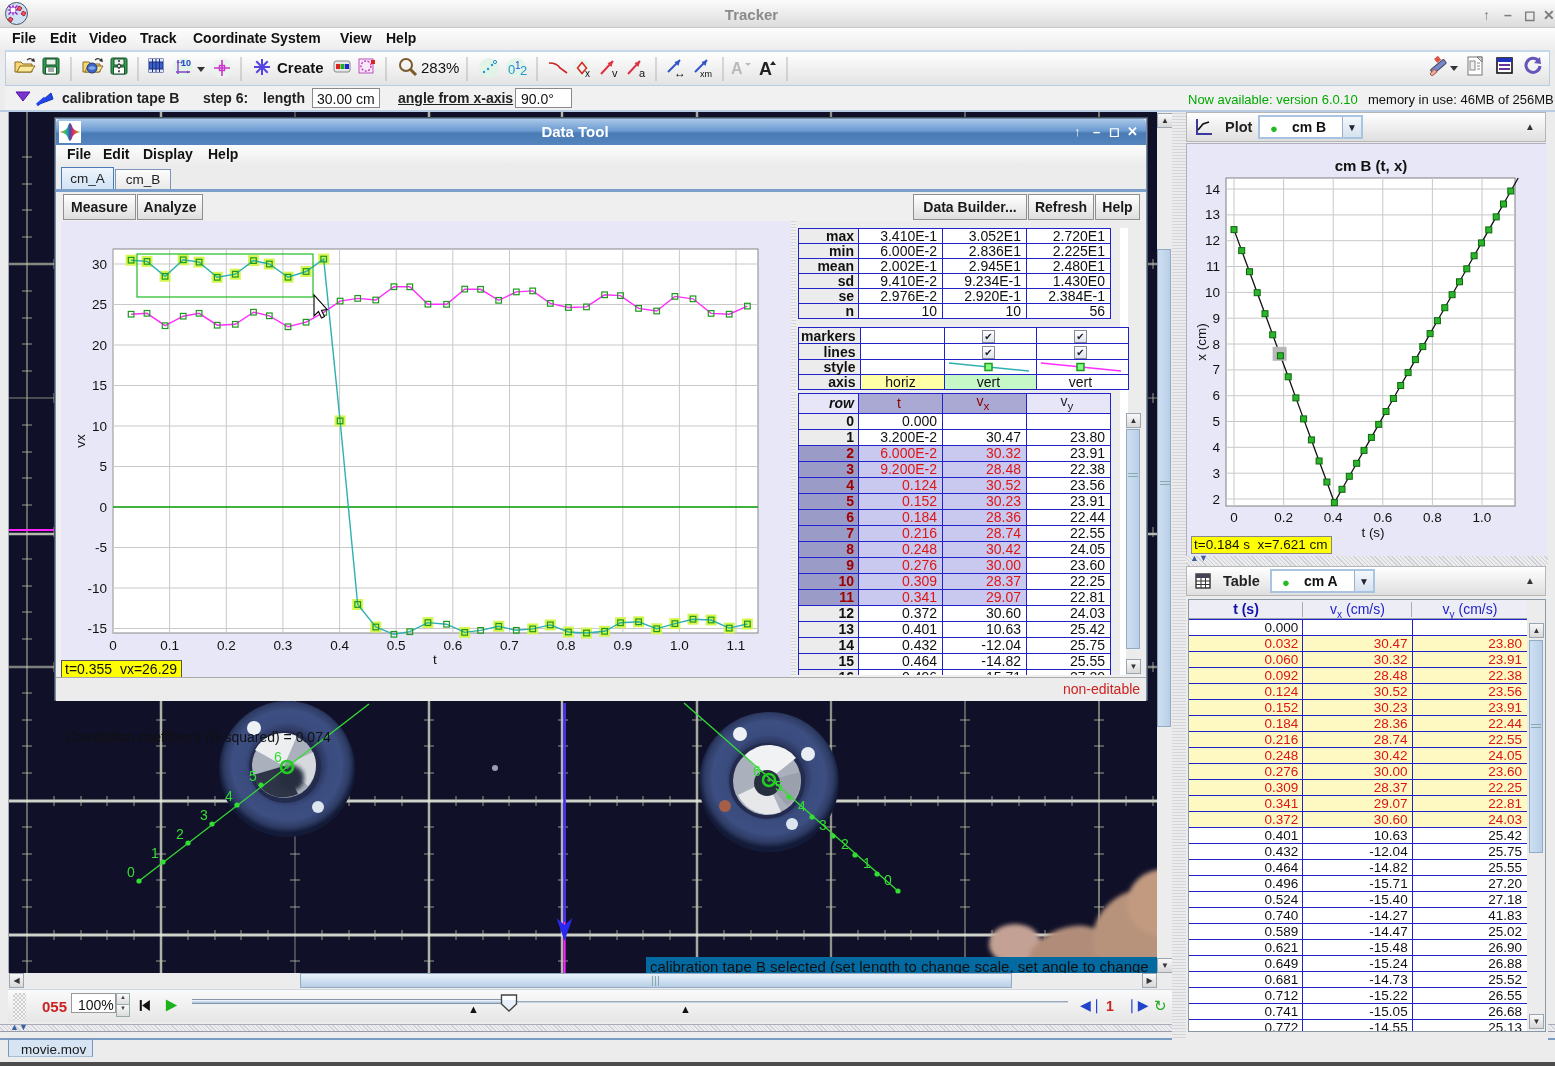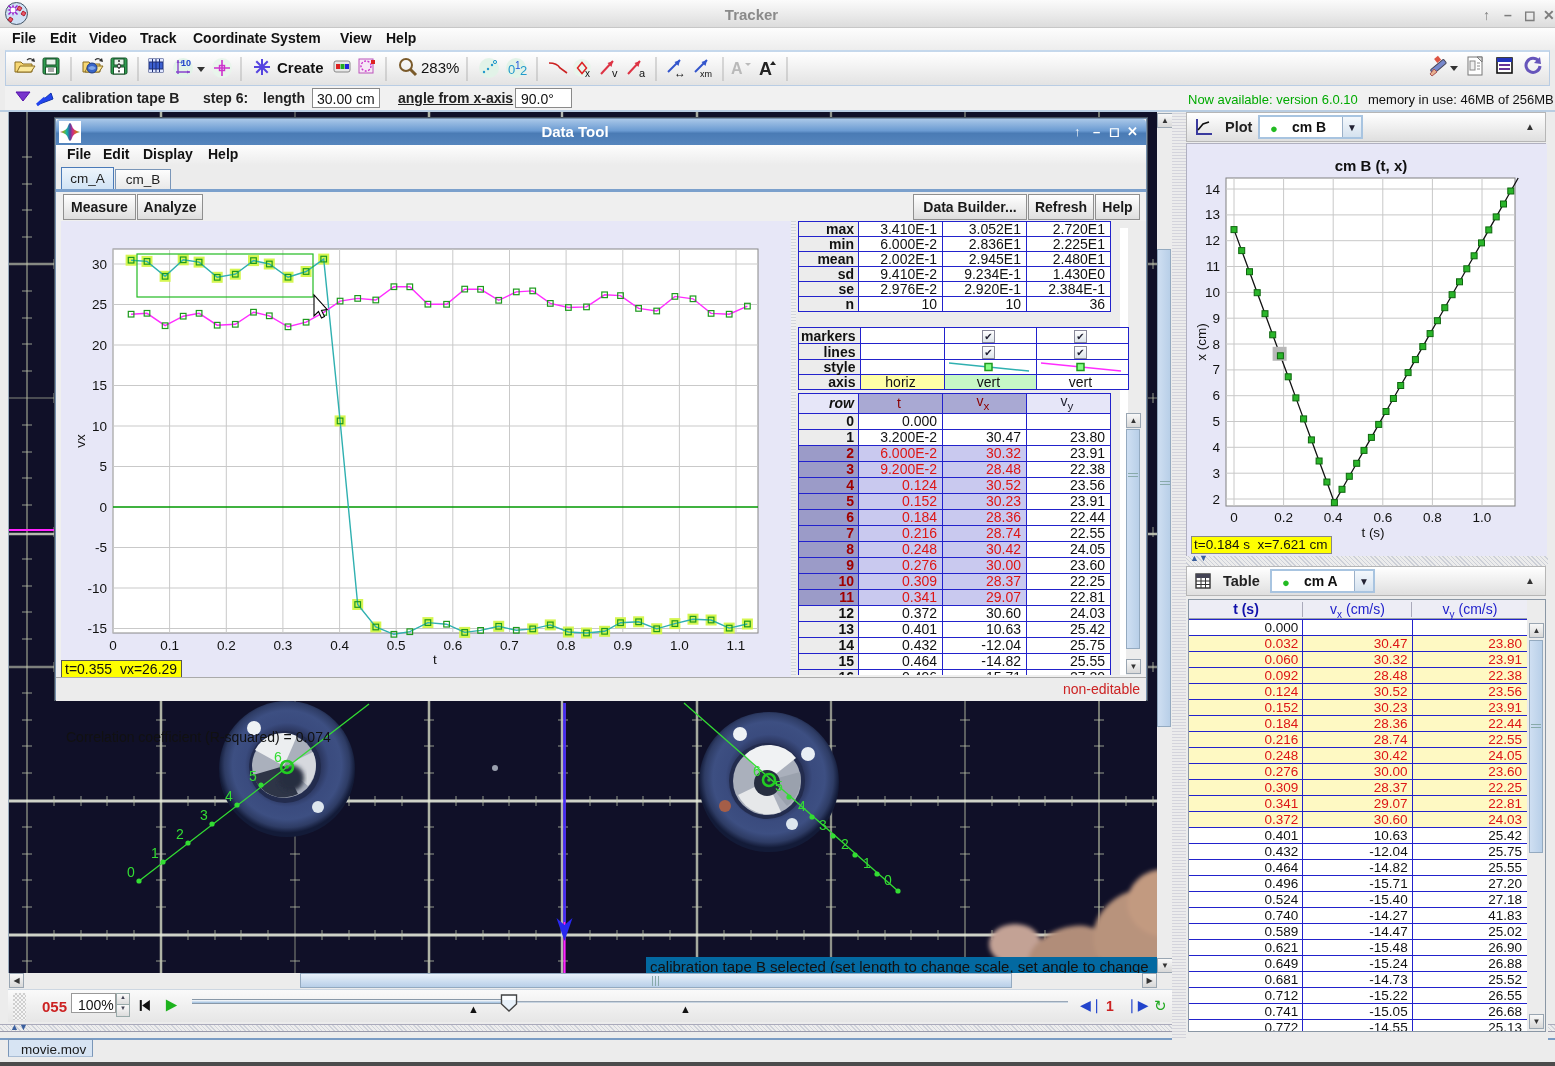--- a/index.html
+++ b/index.html
@@ -1372,21 +1372,21 @@
 <rect x="136" y="253" width="176" height="43" fill="none" stroke="#22bb22" stroke-width="1.2"></rect>
 <path d="M 313 294 L 313 315 L 317.5 310.5 L 320.5 317 L 323.5 315.5 L 320.5 309.5 L 326 308.5 Z" fill="#fff" stroke="#000" stroke-width="1.1"></path>
 </svg>
   <div style="position:absolute; left:5px; top:541px; background:#ffff00; border:1px solid #555; color:#111; font-size:14px; padding:0 4px 1px 3px;">t=0.355&nbsp; vx=26.29</div>
 
   <div style="position:absolute; left:735px; top:102px; width:7px; height:456px; background:repeating-linear-gradient(0deg,#f0f0f0 0 2px,#d2d5dc 2px 3px);"></div>
 
   <div style="position:absolute; left:740px; top:102px; width:350px; height:454px; background:#ececec; overflow:hidden;">
     <div style="position:absolute; left:324px; top:7px; width:8px; height:383px; background:#fff;"></div>
     <div style="position:absolute; left:324px; top:191px; width:8px; height:263px; background:#fff;"></div>
-    <table class="stats" style="position:absolute; left:2px; top:0;">
+    <table class="stats" style="position:absolute; left:2px; top:7px;">
       <tbody>
           <tr>
             <th>max</th>
             <td>3.410E-1</td>
             <td>3.052E1</td>
             <td>2.720E1</td>
           </tr>
 <tr>
             <th>min</th>
             <td>6.000E-2</td>
@@ -1408,21 +1408,21 @@
 <tr>
             <th>se</th>
             <td>2.976E-2</td>
             <td>2.920E-1</td>
             <td>2.384E-1</td>
           </tr>
 <tr>
             <th>n</th>
             <td>10</td>
             <td>10</td>
-            <td>36</td>
+            <td>56</td>
           </tr>
     </tbody>
       </table>
     <table class="stats" id="stys" style="position:absolute; left:2px; top:106px;">
       <tbody>
           <tr>
             <th>markers</th>
             <td></td>
             <td style="text-align:center;"><span class="cb">✔</span></td>
             <td style="text-align:center;"><span class="cb">✔</span></td>

